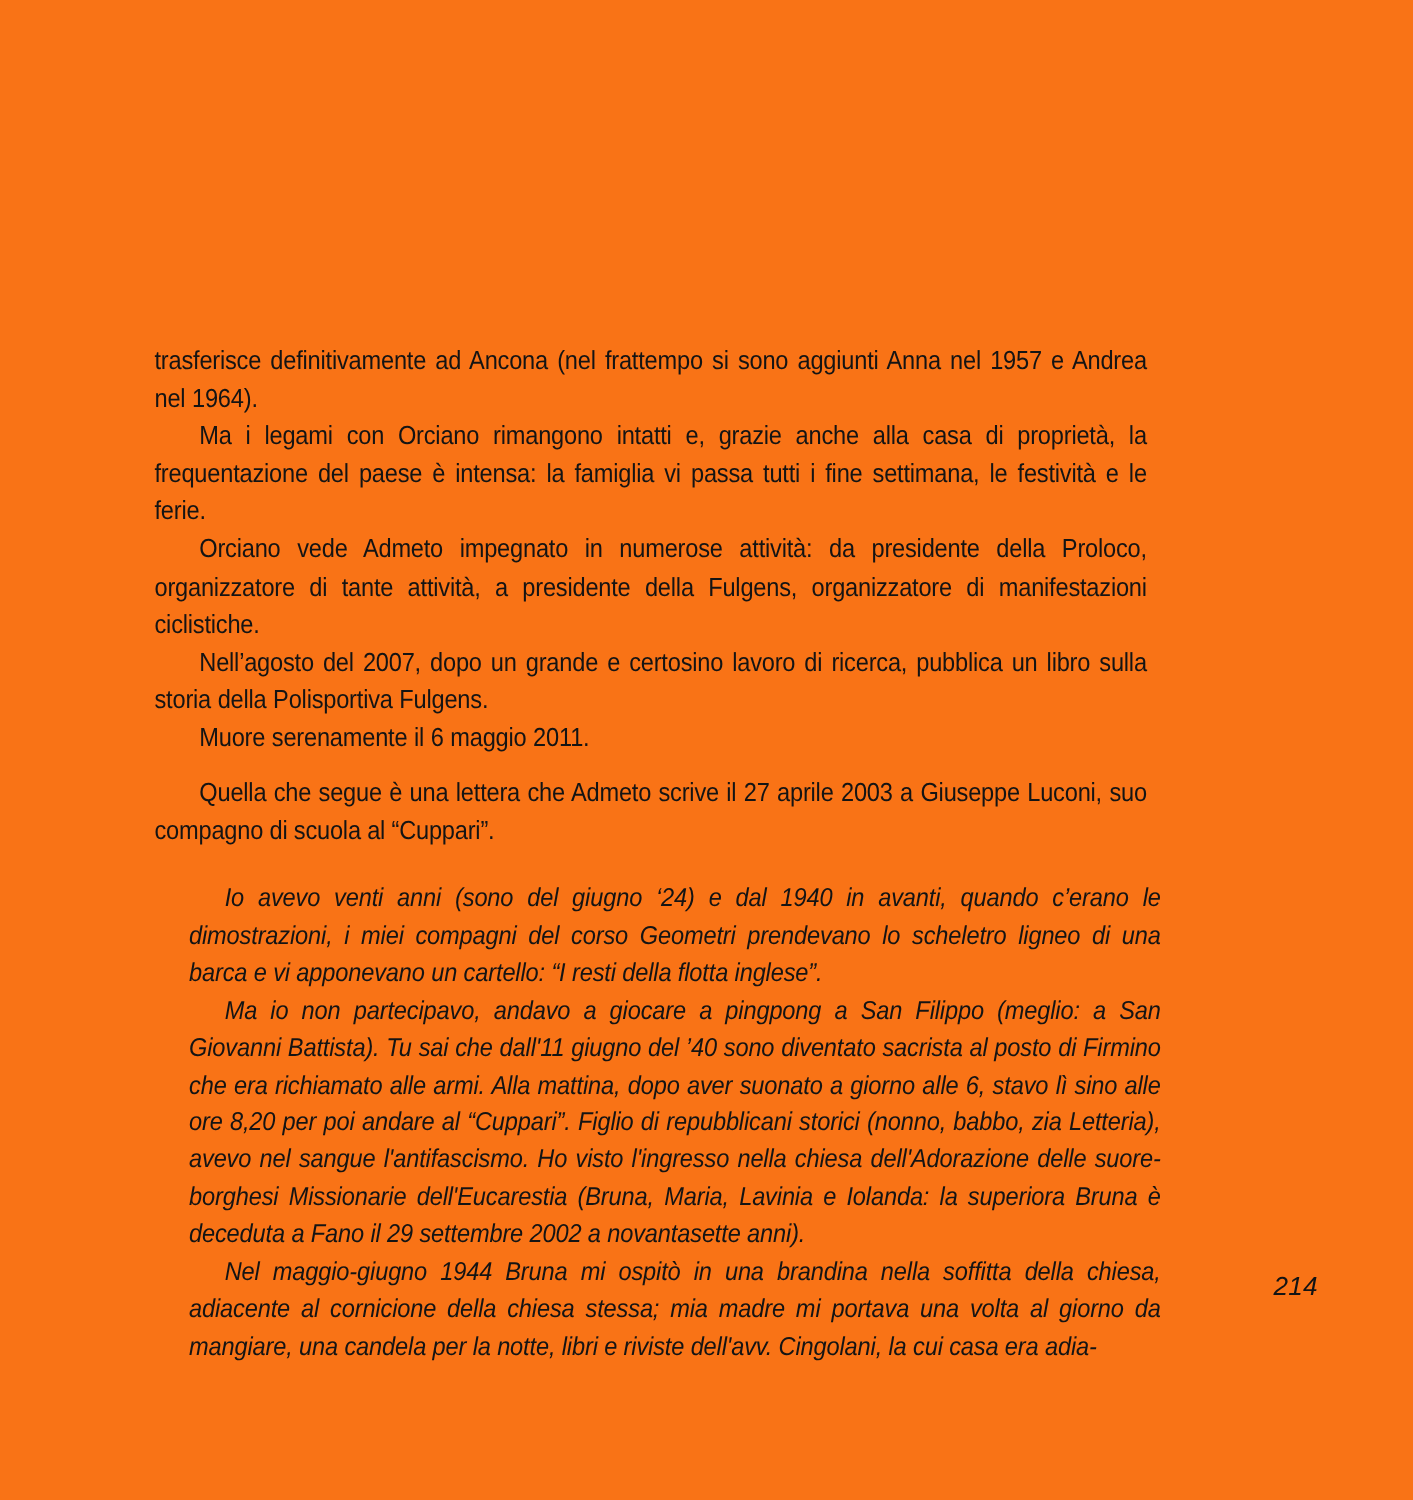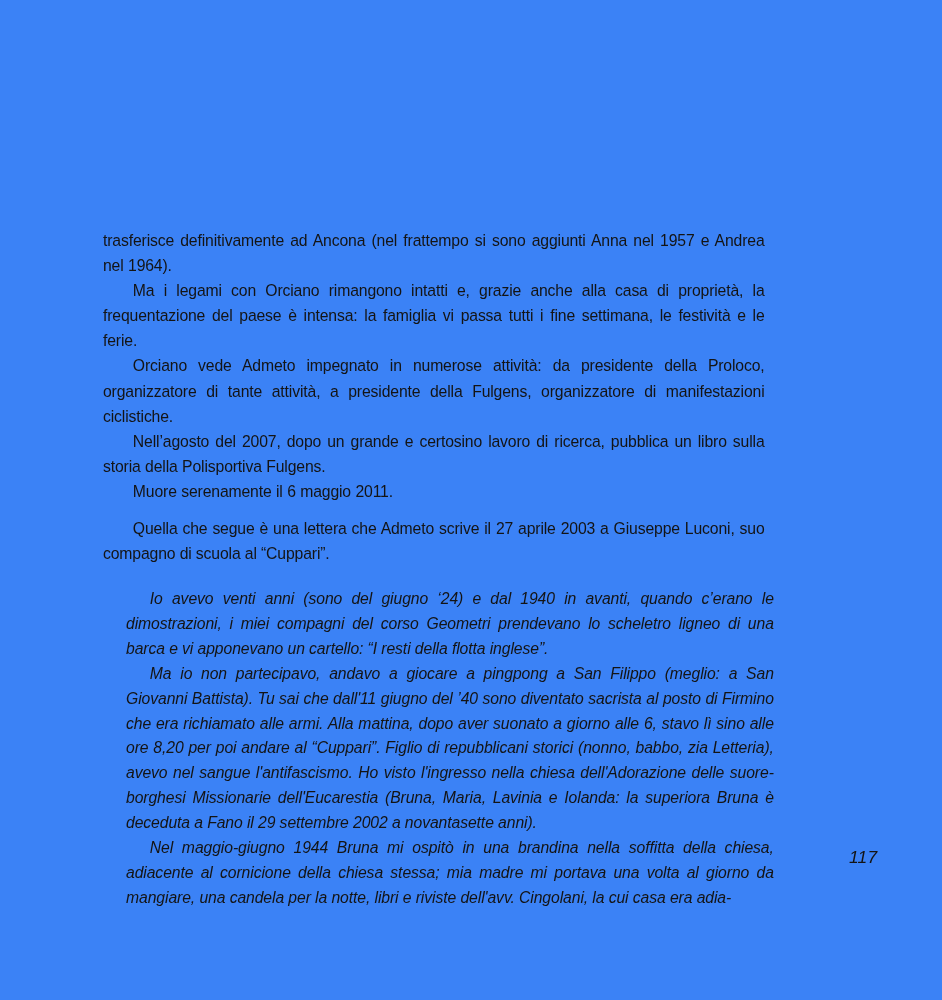--- a/index.html
+++ b/index.html
@@ -12,21 +12,21 @@
     height: 1000px;
     position: relative;
     overflow: hidden;
     font-family: "Liberation Sans", "DejaVu Sans", sans-serif;
     color: #111111;
   }
 
   #page {
     position: absolute;
     inset: 0;
-    background: #3b82f6;
+    background: #f97316;
   }
 
   
   .textblock {
     position: absolute;
     left: 103px;
     top: 228px;
     width: 731px;
     text-align: justify;
     text-justify: inter-word;
@@ -121,15 +121,15 @@
   <div class="intro">
     <p>Quella che segue è una lettera che Admeto scrive il 27 aprile 2003 a Giuseppe Luconi, suo compagno di scuola al “Cuppari”.</p>
   </div>
 
   <div class="letter">
     <p>Io avevo venti anni (sono del giugno ‘24) e dal 1940 in avanti, quando c’erano le dimostrazioni, i miei compagni del corso Geometri prendevano lo scheletro ligneo di una barca e vi apponevano un cartello: “I resti della flotta inglese”.</p>
     <p>Ma io non partecipavo, andavo a giocare a pingpong a San Filippo (meglio: a San Giovanni Battista). Tu sai che dall'11 giugno del ’40 sono diventato sacrista al posto di Firmino che era richiamato alle armi. Alla mattina, dopo aver suonato a giorno alle 6, stavo lì sino alle ore 8,20 per poi andare al “Cuppari”. Figlio di repubblicani storici (nonno, babbo, zia Letteria), avevo nel sangue l'antifascismo. Ho visto l'ingresso nella chiesa dell'Adorazione delle suore-borghesi Missionarie dell'Eucarestia (Bruna, Maria, Lavinia e Iolanda: la superiora Bruna è deceduta a Fano il 29 settembre 2002 a novantasette anni).</p>
     <p>Nel maggio-giugno 1944 Bruna mi ospitò in una brandina nella soffitta della chiesa, adiacente al cornicione della chiesa stessa; mia madre mi portava una volta al giorno da mangiare, una candela per la notte, libri e riviste dell'avv. Cingolani, la cui casa era adia-</p>
   </div>
 
-  <div class="folio">117</div>
+  <div class="folio">214</div>
 
 </div>
 
 </body></html>

